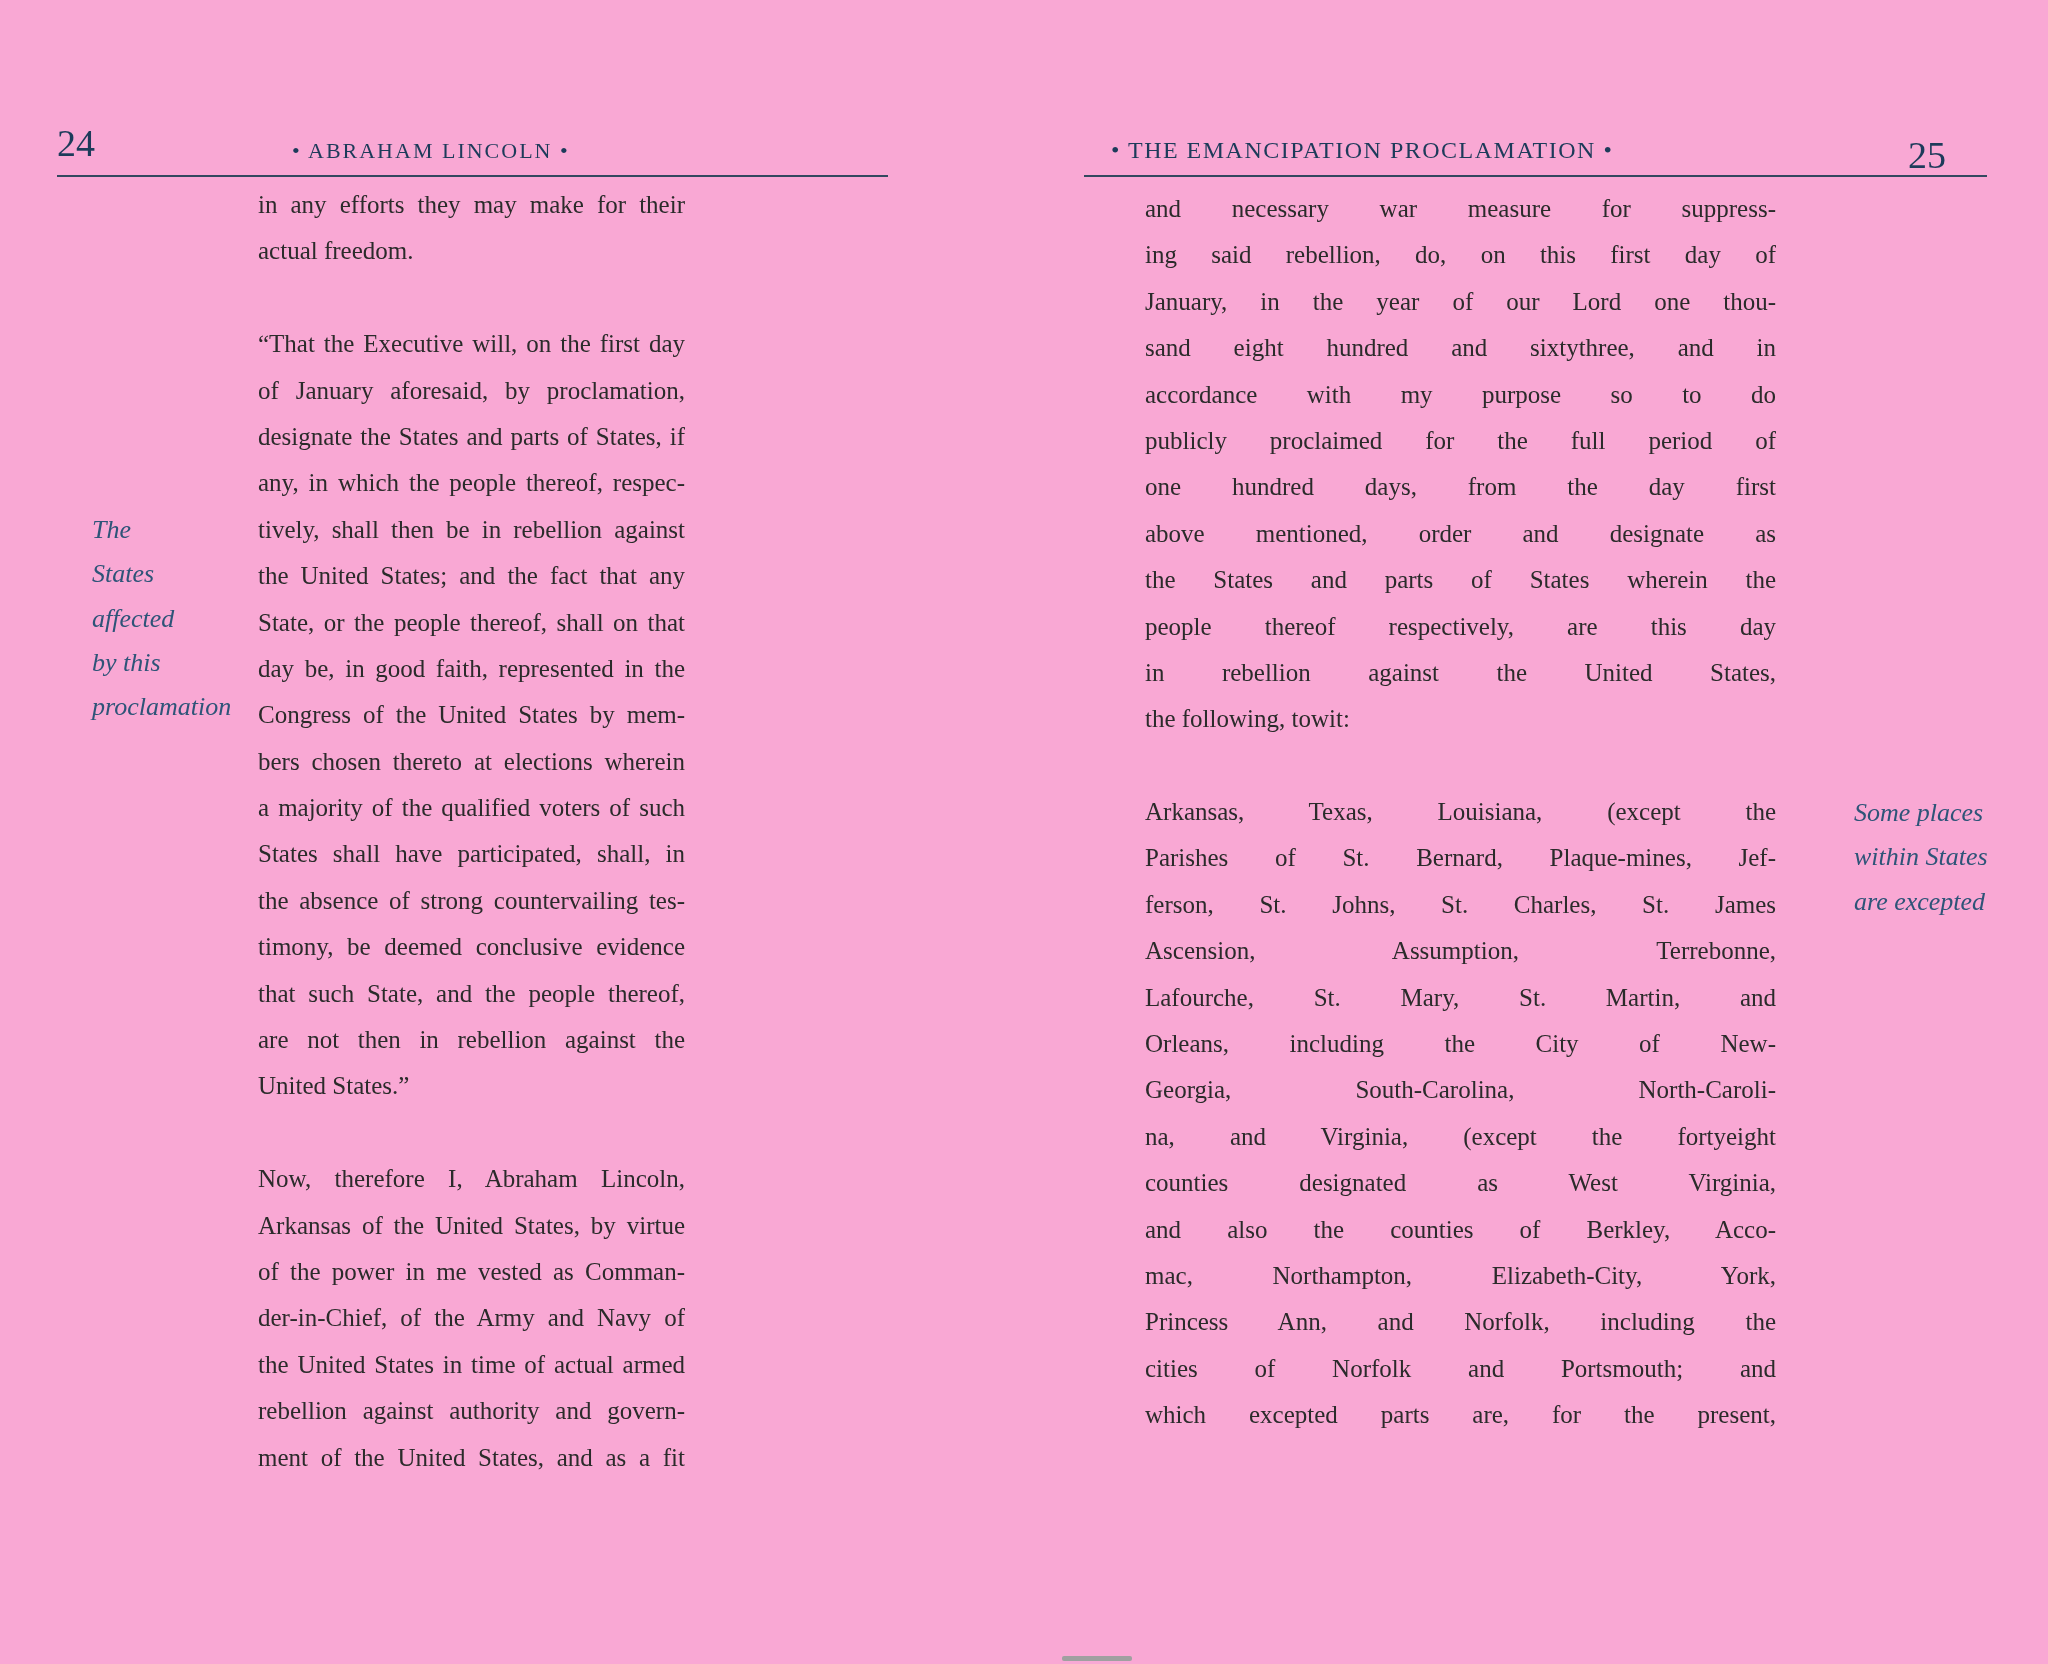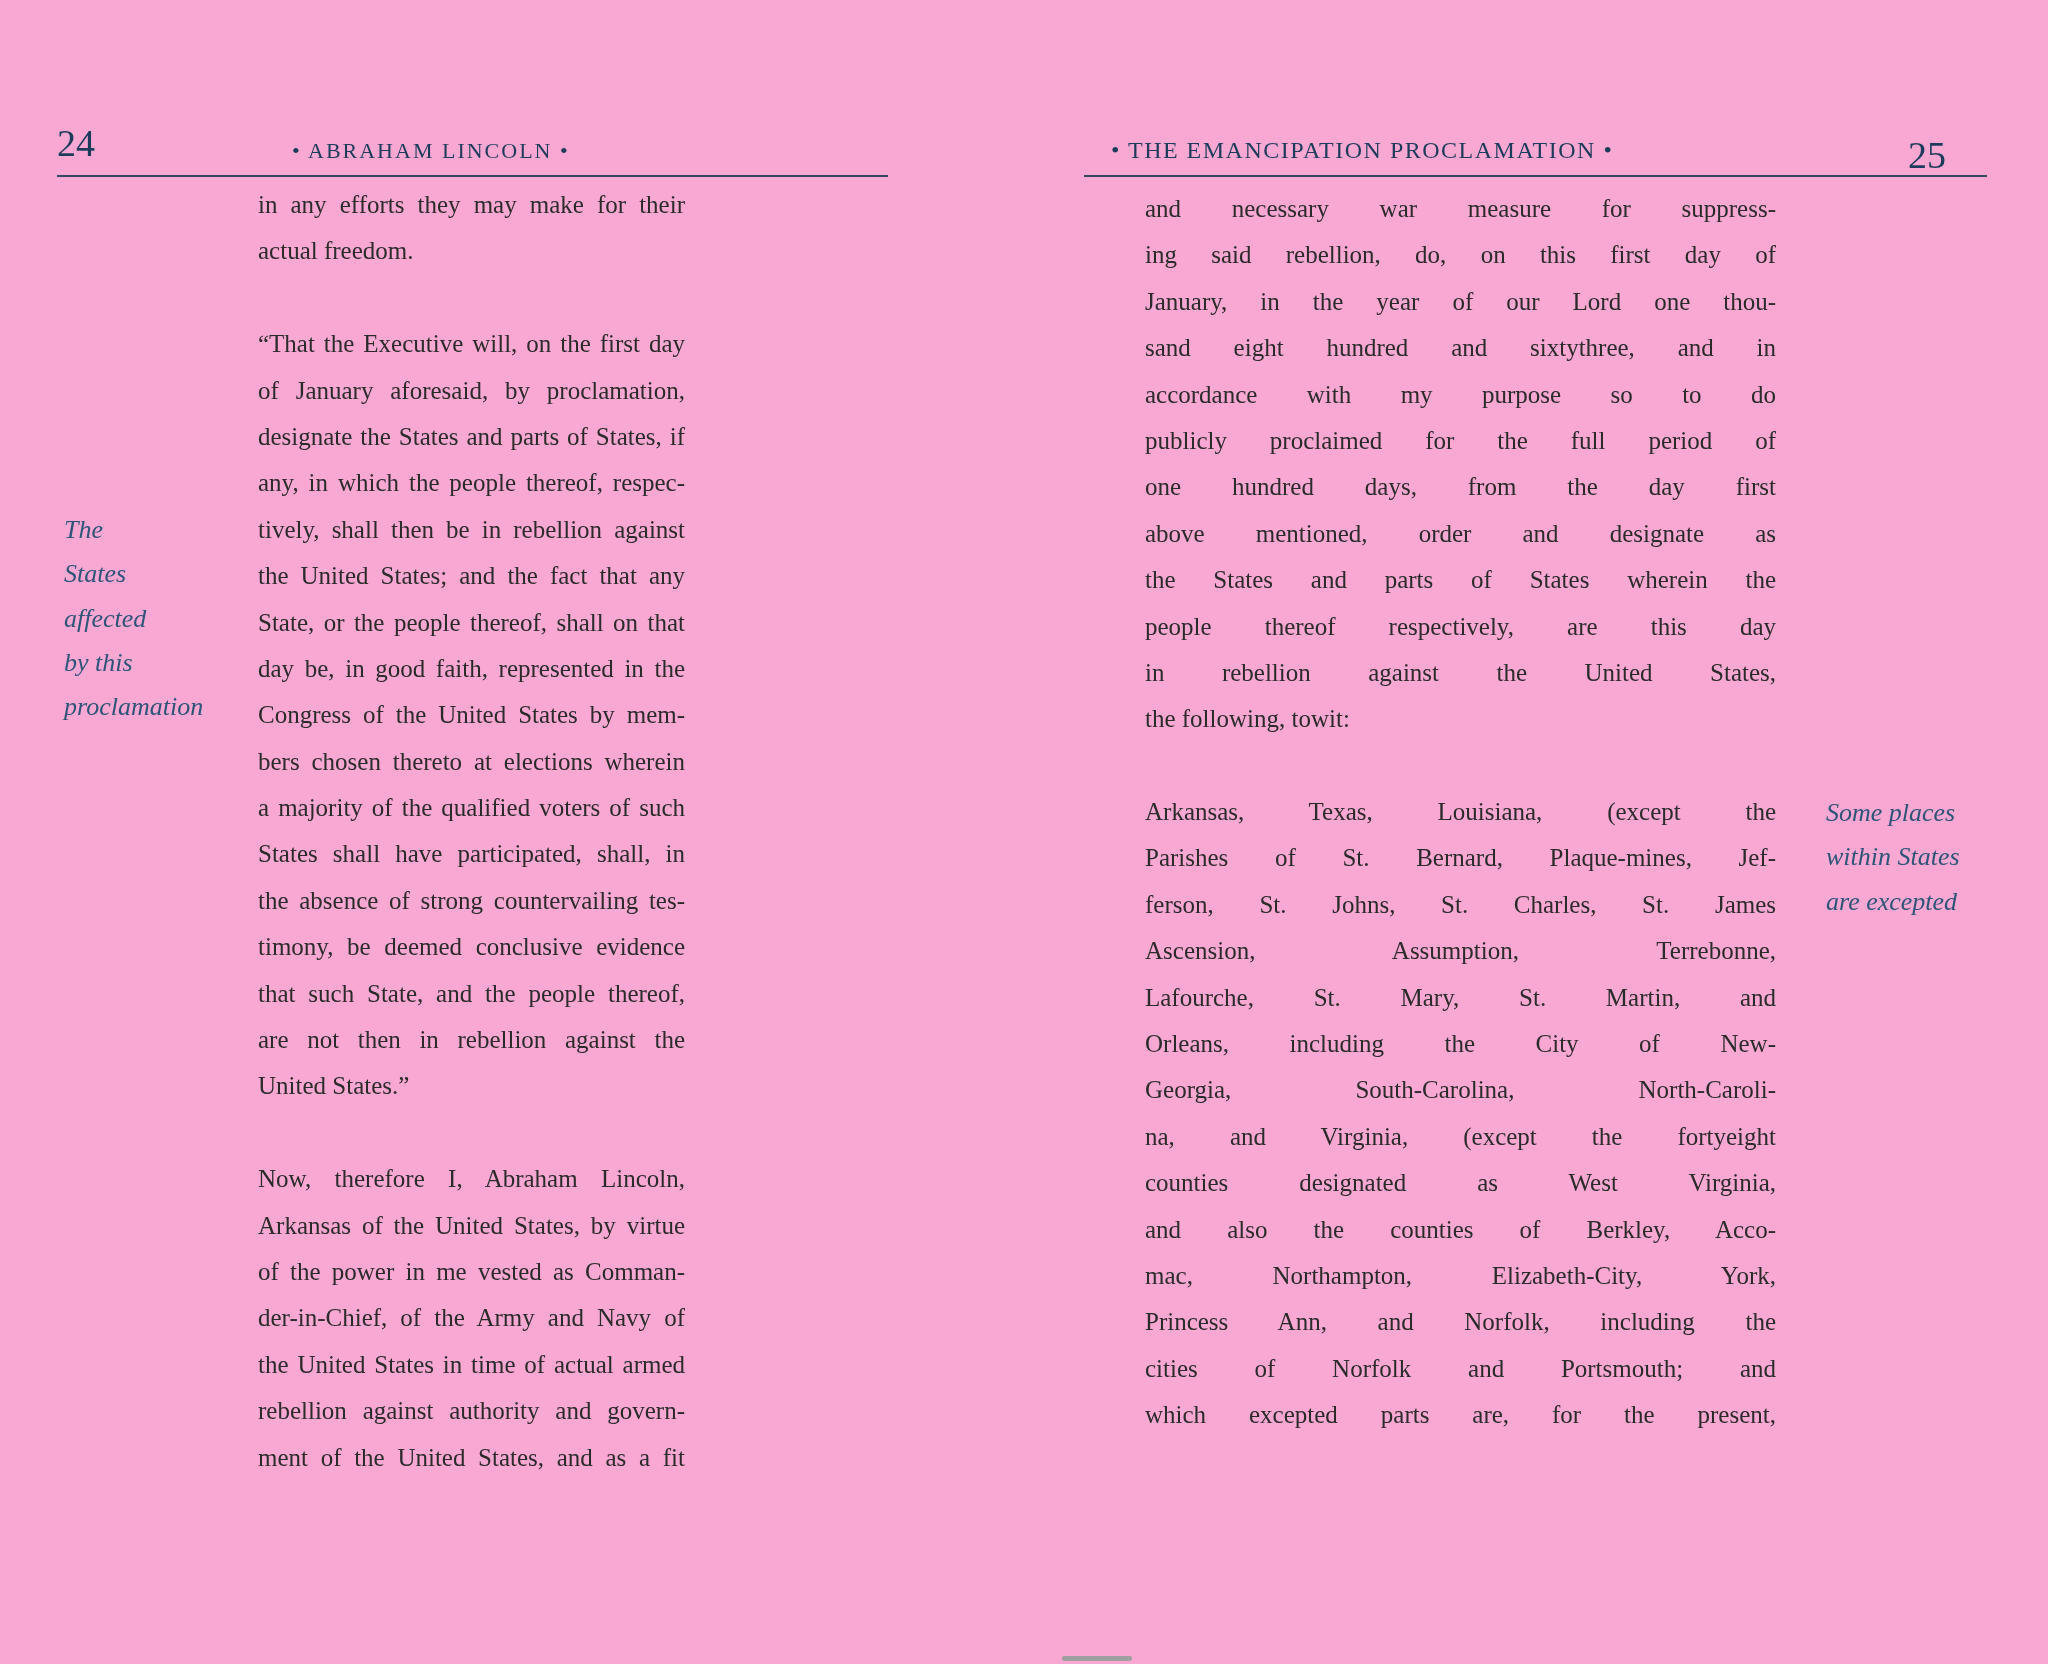--- a/index.html
+++ b/index.html
@@ -85,20 +85,21 @@
   .margin-note {
     position: absolute;
     font-style: italic;
     font-size: 26px;
     color: #2e5478;
   }
   .margin-note .note-line {
     line-height: 44.3px;
     height: 44.3px;
     white-space: nowrap;
+    margin-left: 28px;
   }
   .margin-note.left-n {
     left: 64px;
     top: 508px;
   }
   .margin-note.right-n {
     left: 1826px;
     top: 791px;
   }
 

